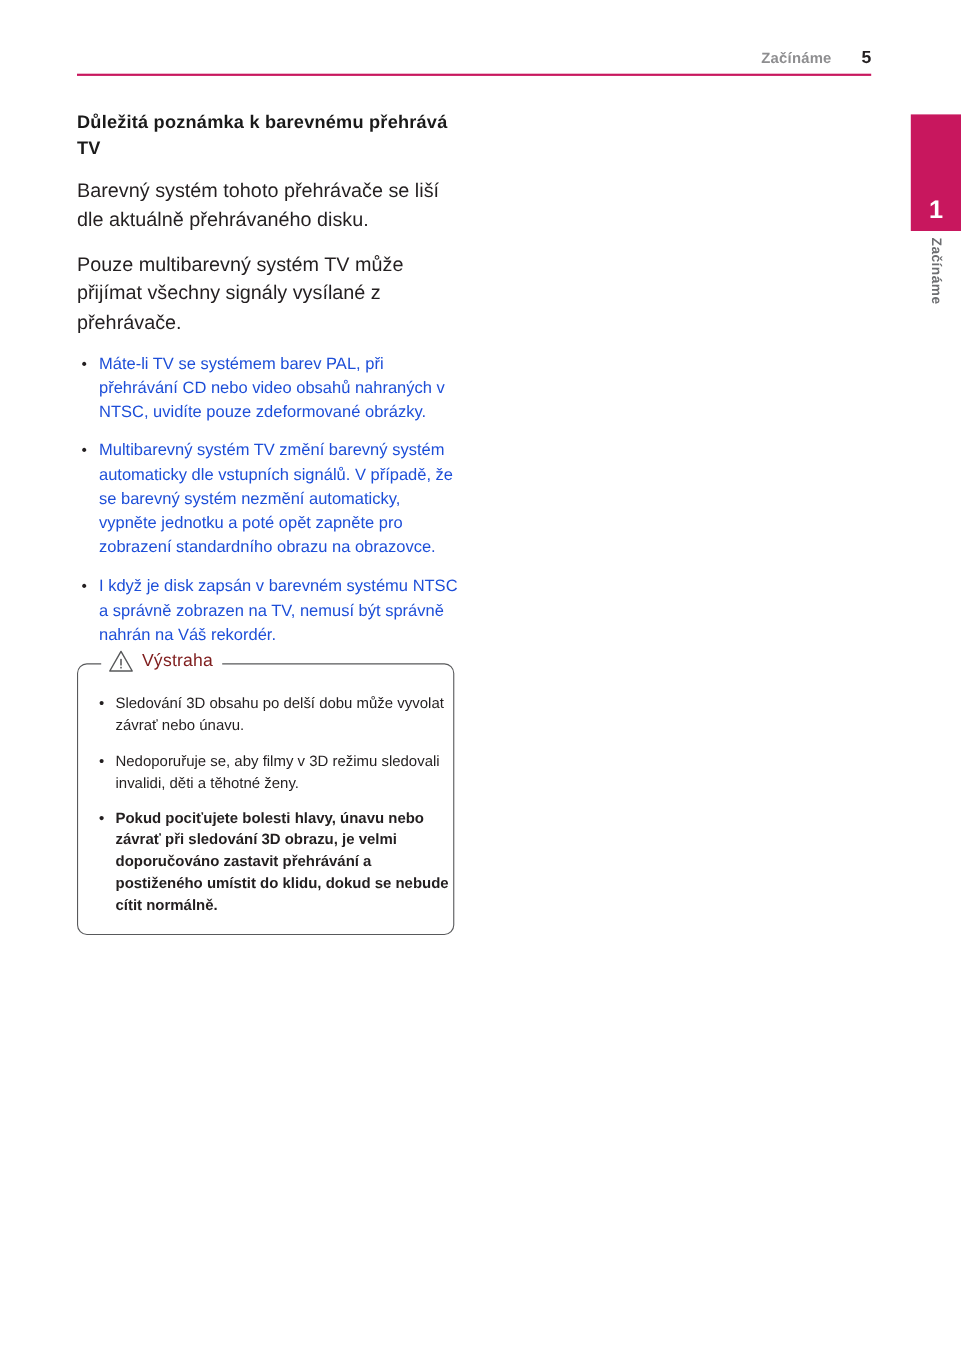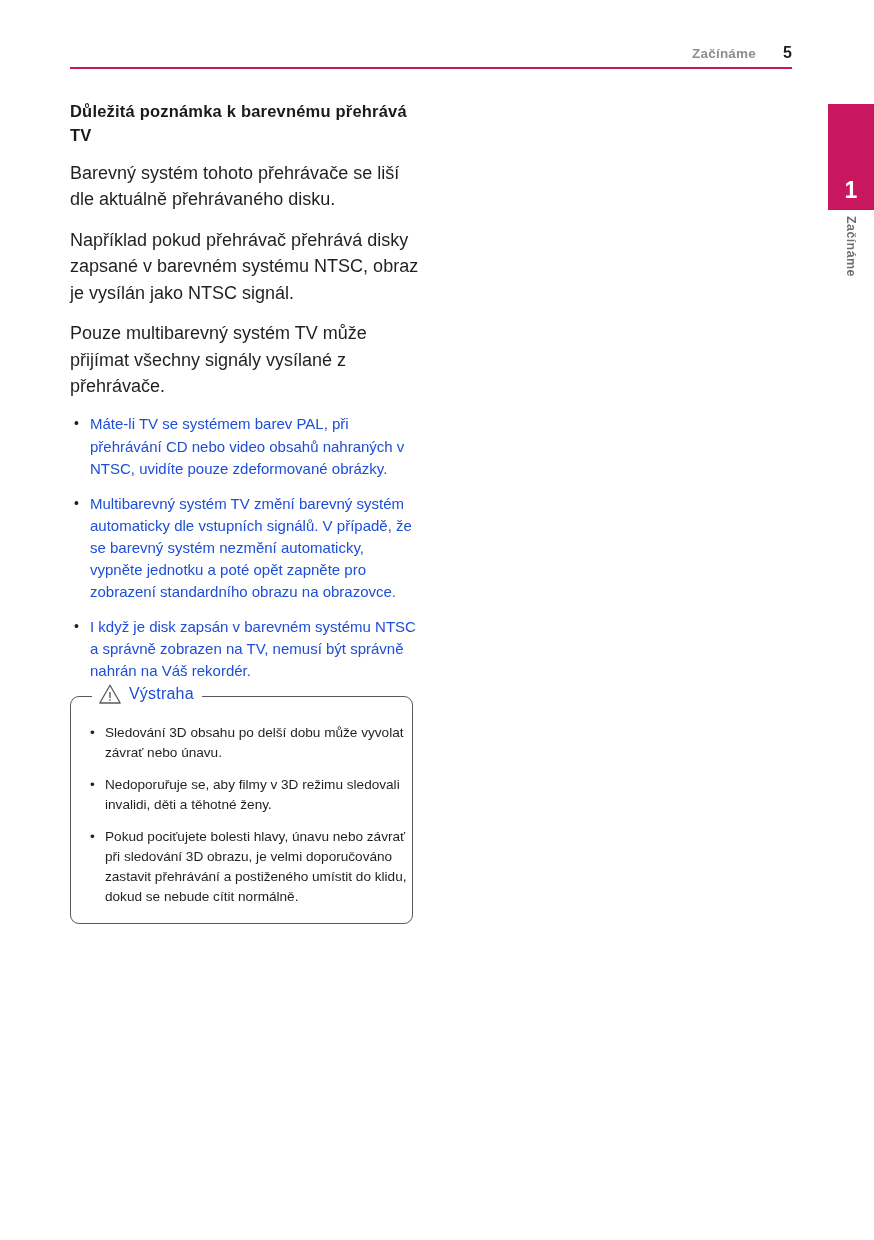--- a/index.html
+++ b/index.html
@@ -152,37 +152,37 @@
     align-items: center;
     gap: 7px;
   }
   .caution-head .warn-icon {
     display: inline-block;
     width: 24px;
     height: 22px;
   }
   .caution-head .warn-title {
     font-size: 16px;
-    color: #1d4ed8;
+    color: #7f1d1d;
     letter-spacing: 0.2px;
   }
   .caution-box ul {
     list-style: none;
     margin: 0;
     padding: 0;
   }
   .caution-box ul > li {
     position: relative;
     padding-left: 18px;
     font-size: 13.6px;
     line-height: 1.47;
     margin-bottom: 12px;
     color: #231f20;
   }
-  .caution-box ul > li:last-child { margin-bottom: 2px; }
+  .caution-box ul > li:last-child { margin-bottom: 2px; font-weight: bold; }
   .caution-box ul > li::before {
     content: "•";
     position: absolute;
     left: 3px;
     top: 0;
   }
 </style>
 </head>
 <body>
 
@@ -197,21 +197,20 @@
 </div>
 <div class="side-tab-label">
   <span>Začínáme</span>
 </div>
 
 <div class="content">
 
   <h1 class="section-title">Důležitá poznámka k barevnému přehrává TV</h1>
 
   <p class="para">Barevný systém tohoto přehrávače se liší dle aktuálně přehrávaného disku.</p>
-  <p class="para">Například pokud přehrávač přehrává disky zapsané v barevném systému NTSC, obraz je vysílán jako NTSC signál.</p>
   <p class="para">Pouze multibarevný systém TV může přijímat všechny signály vysílané z přehrávače.</p>
 
   <ul class="bullets">
     <li>Máte-li TV se systémem barev PAL, při přehrávání CD nebo video obsahů nahraných v NTSC, uvidíte pouze zdeformované obrázky.</li>
     <li>Multibarevný systém TV změní barevný systém automaticky dle vstupních signálů. V případě, že se barevný systém nezmění automaticky, vypněte jednotku a poté opět zapněte pro zobrazení standardního obrazu na obrazovce.</li>
     <li>I když je disk zapsán v barevném systému NTSC a správně zobrazen na TV, nemusí být správně nahrán na Váš rekordér.</li>
   </ul>
 
   <div class="caution-wrap">
     <div class="caution-box">

